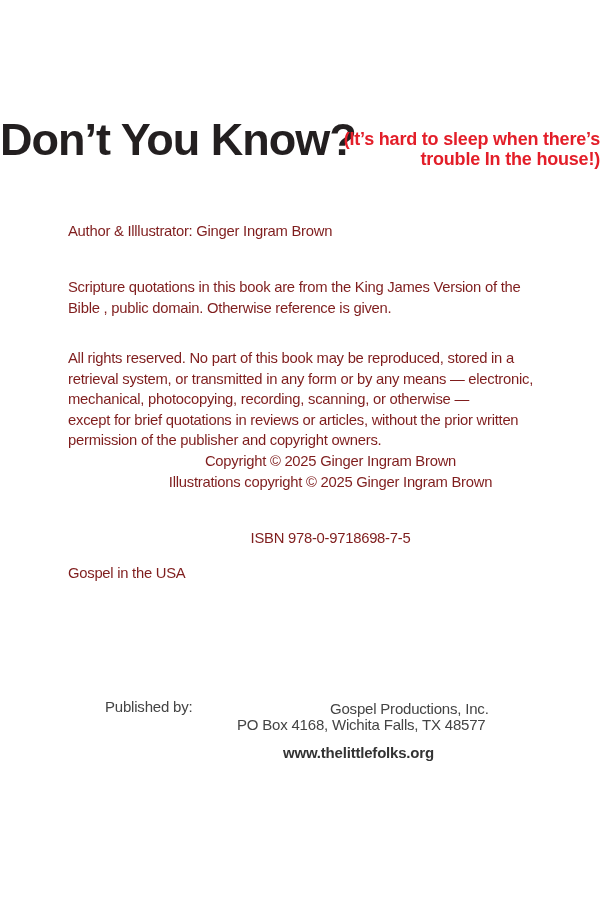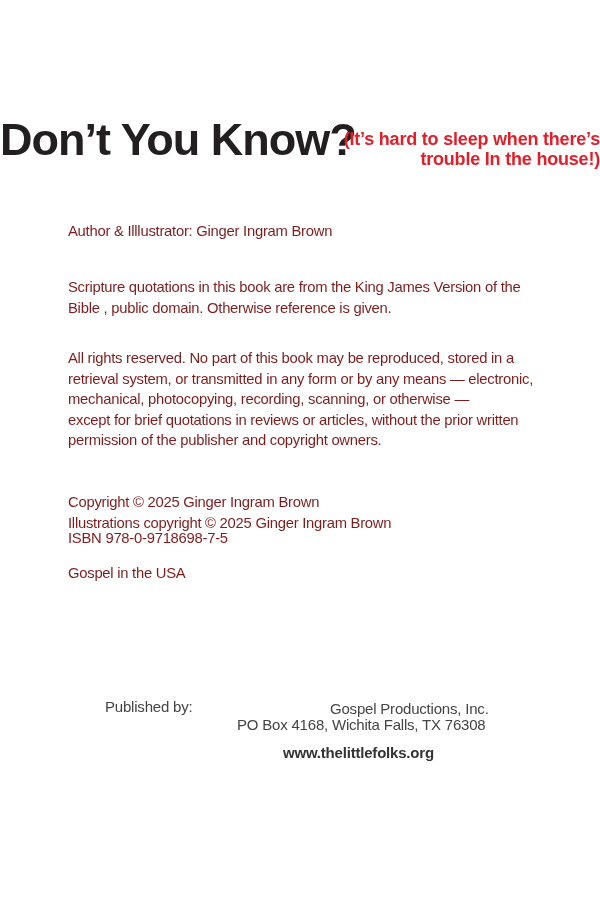--- a/index.html
+++ b/index.html
@@ -44,22 +44,22 @@
     width: 525px;
     white-space: pre-line;
     font-size: 14.8px;
     line-height: 20.5px;
     letter-spacing: -0.25px;
     color: #7f1d1d;
   }
   .author-line    { top: 221px; }
   .scripture      { top: 277px; }
   .rights         { top: 348px; }
-  .copyright      { top: 492px; }
-  .isbn           { top: 528px; }
+  .copyright      { top: 451px; text-align: center; }
+  .isbn           { top: 528px; text-align: center; }
   .printed        { top: 563px; }
 
   .pub-label {
     position: absolute;
     left: 105px;
     top: 698px;
     font-size: 15px;
     letter-spacing: -0.2px;
     color: #444444;
   }
@@ -128,17 +128,17 @@
 
   <div class="tblock isbn">ISBN 978-0-9718698-7-5</div>
 
   <div class="tblock printed">Gospel in the USA</div>
 
   <div class="pub-label">Published by:</div>
 
 
   <div class="pub-org">Gospel Productions, Inc.</div>
 
-  <div class="pub-address">PO Box 4168, Wichita Falls, TX 76308</div>
+  <div class="pub-address">PO Box 4168, Wichita Falls, TX 48577</div>
 
   <div class="website">www.thelittlefolks.org</div>
 
 </div>
 
 </body></html>

